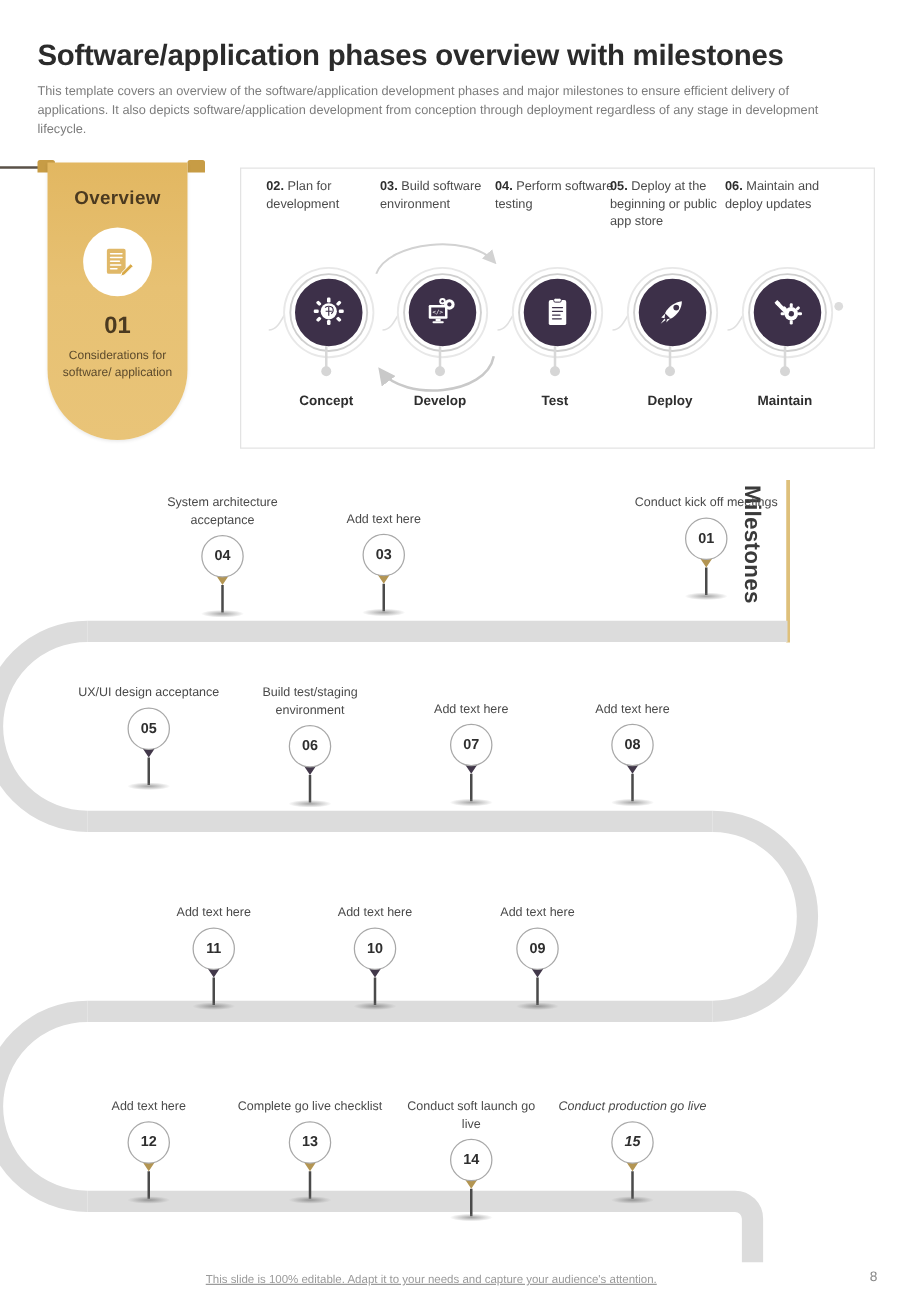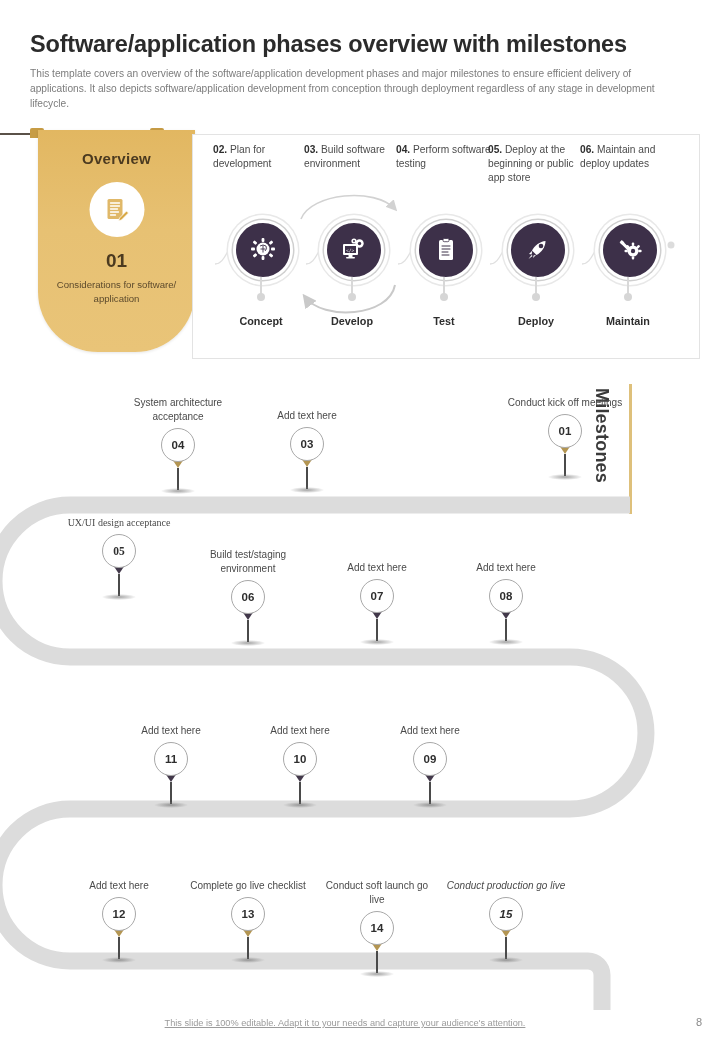--- a/index.html
+++ b/index.html
@@ -23,21 +23,20 @@
 
   
   .banner-rule{
     position:absolute;left:0;top:133px;width:68px;height:2px;background:#5a5148;
   }
   .banner{
     position:absolute;left:38px;top:130px;width:112px;height:222px;
     background:linear-gradient(180deg,#e2b761 0%,#e7c173 45%,#e9c478 100%);
     border-radius:0 0 60px 60px;
     box-shadow:0 1px 3px rgba(0,0,0,.10);
-    padding-left:45px;
   }
   .banner-tab{
     position:absolute;left:30px;top:128px;width:14px;height:10px;
     background:#c79c45;border-radius:2px 2px 0 0;
   }
   .banner-tab.r{left:150px;}
   .banner h2{
     margin:0;position:absolute;top:20px;left:0;right:0;text-align:center;
     font-size:15px;font-weight:bold;color:#4b3a20;letter-spacing:.3px;
   }
@@ -330,21 +329,21 @@
     <div class="pin-shadow"></div>
   </div>
   <div class="pin" style="left:505px;top:396px;">
     <div class="pin-text">Conduct kick off meetings</div>
     <div class="pin-circ">01</div>
     <div class="pin-tip gold"></div>
     <div class="pin-stem"></div>
     <div class="pin-shadow"></div>
   </div>
 
-  <div class="pin" style="left:59px;top:516px;font-family:Liberation Serif, serif;">
+  <div class="pin" style="left:59px;top:548px;">
     <div class="pin-text">UX/UI design acceptance</div>
     <div class="pin-circ">05</div>
     <div class="pin-tip dark"></div>
     <div class="pin-stem"></div>
     <div class="pin-shadow"></div>
   </div>
   <div class="pin" style="left:188px;top:548px;">
     <div class="pin-text">Build test/staging environment</div>
     <div class="pin-circ">06</div>
     <div class="pin-tip dark"></div>

